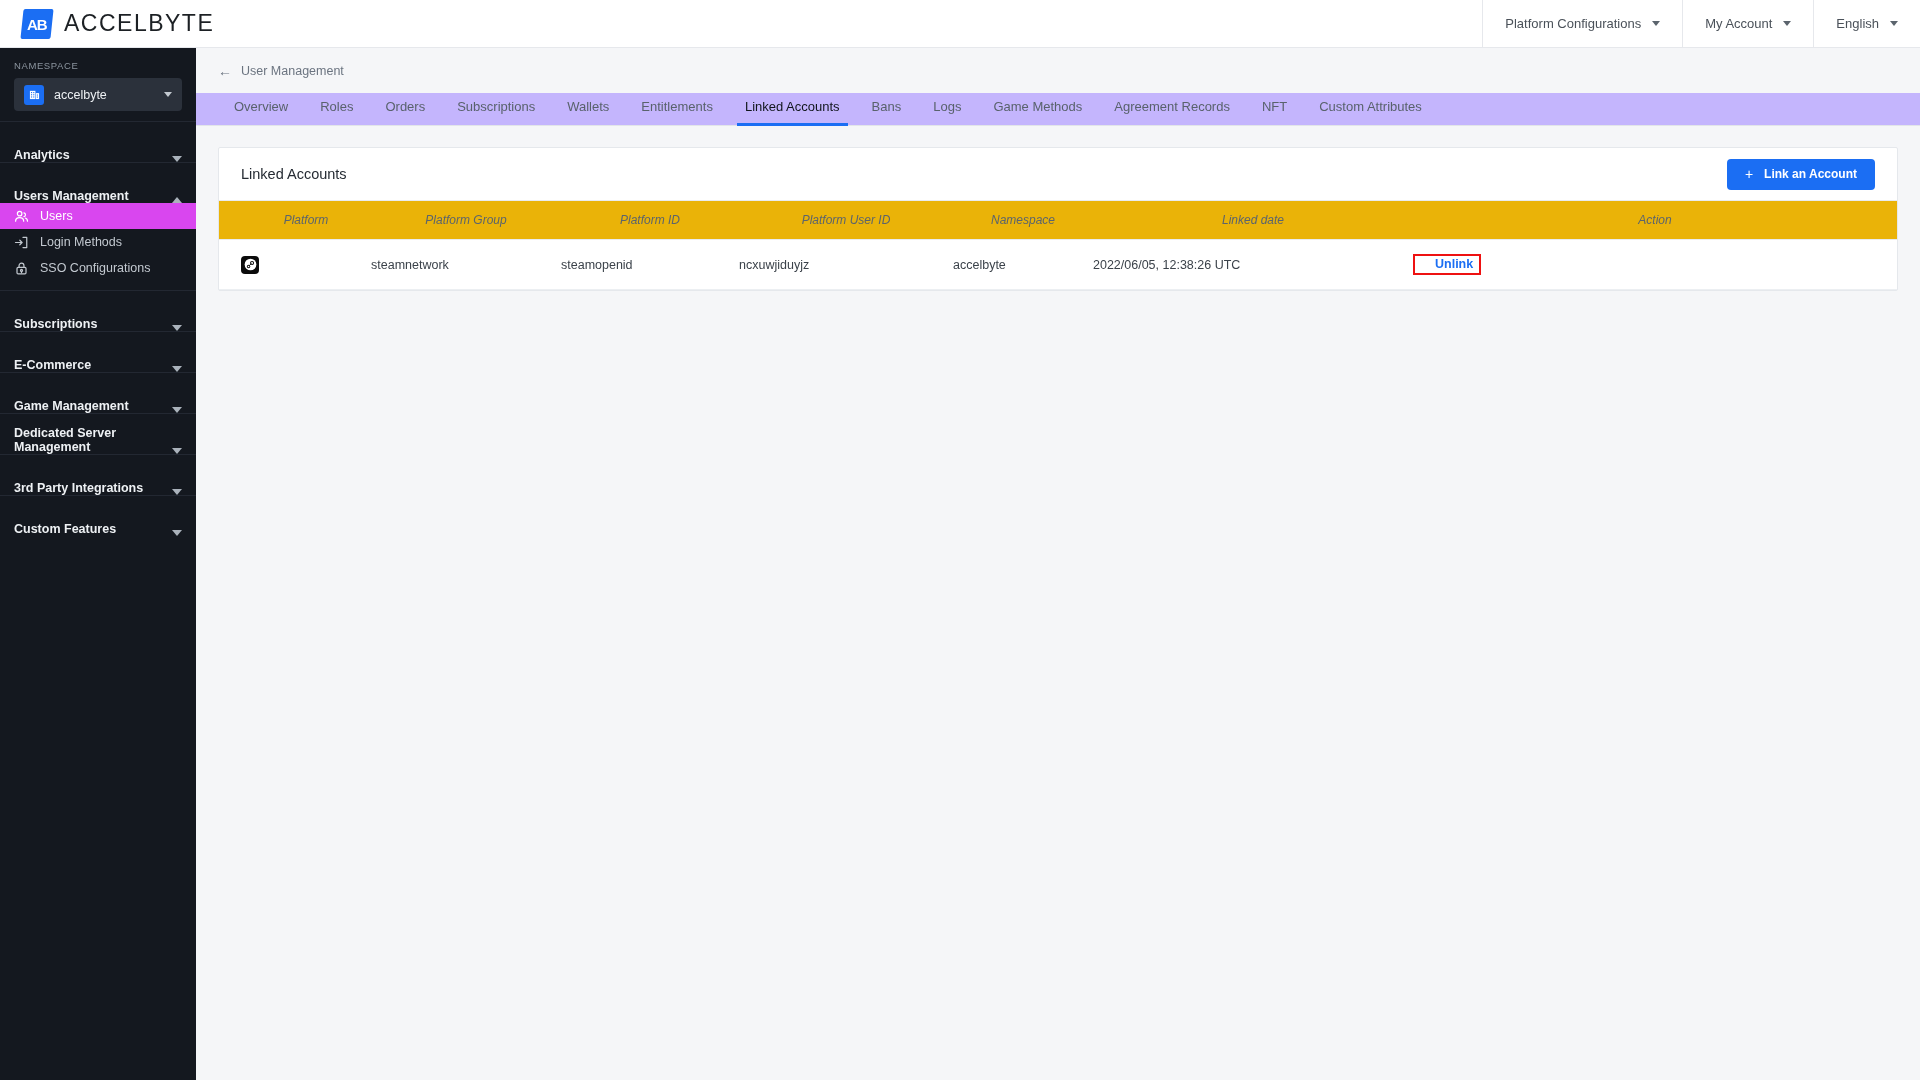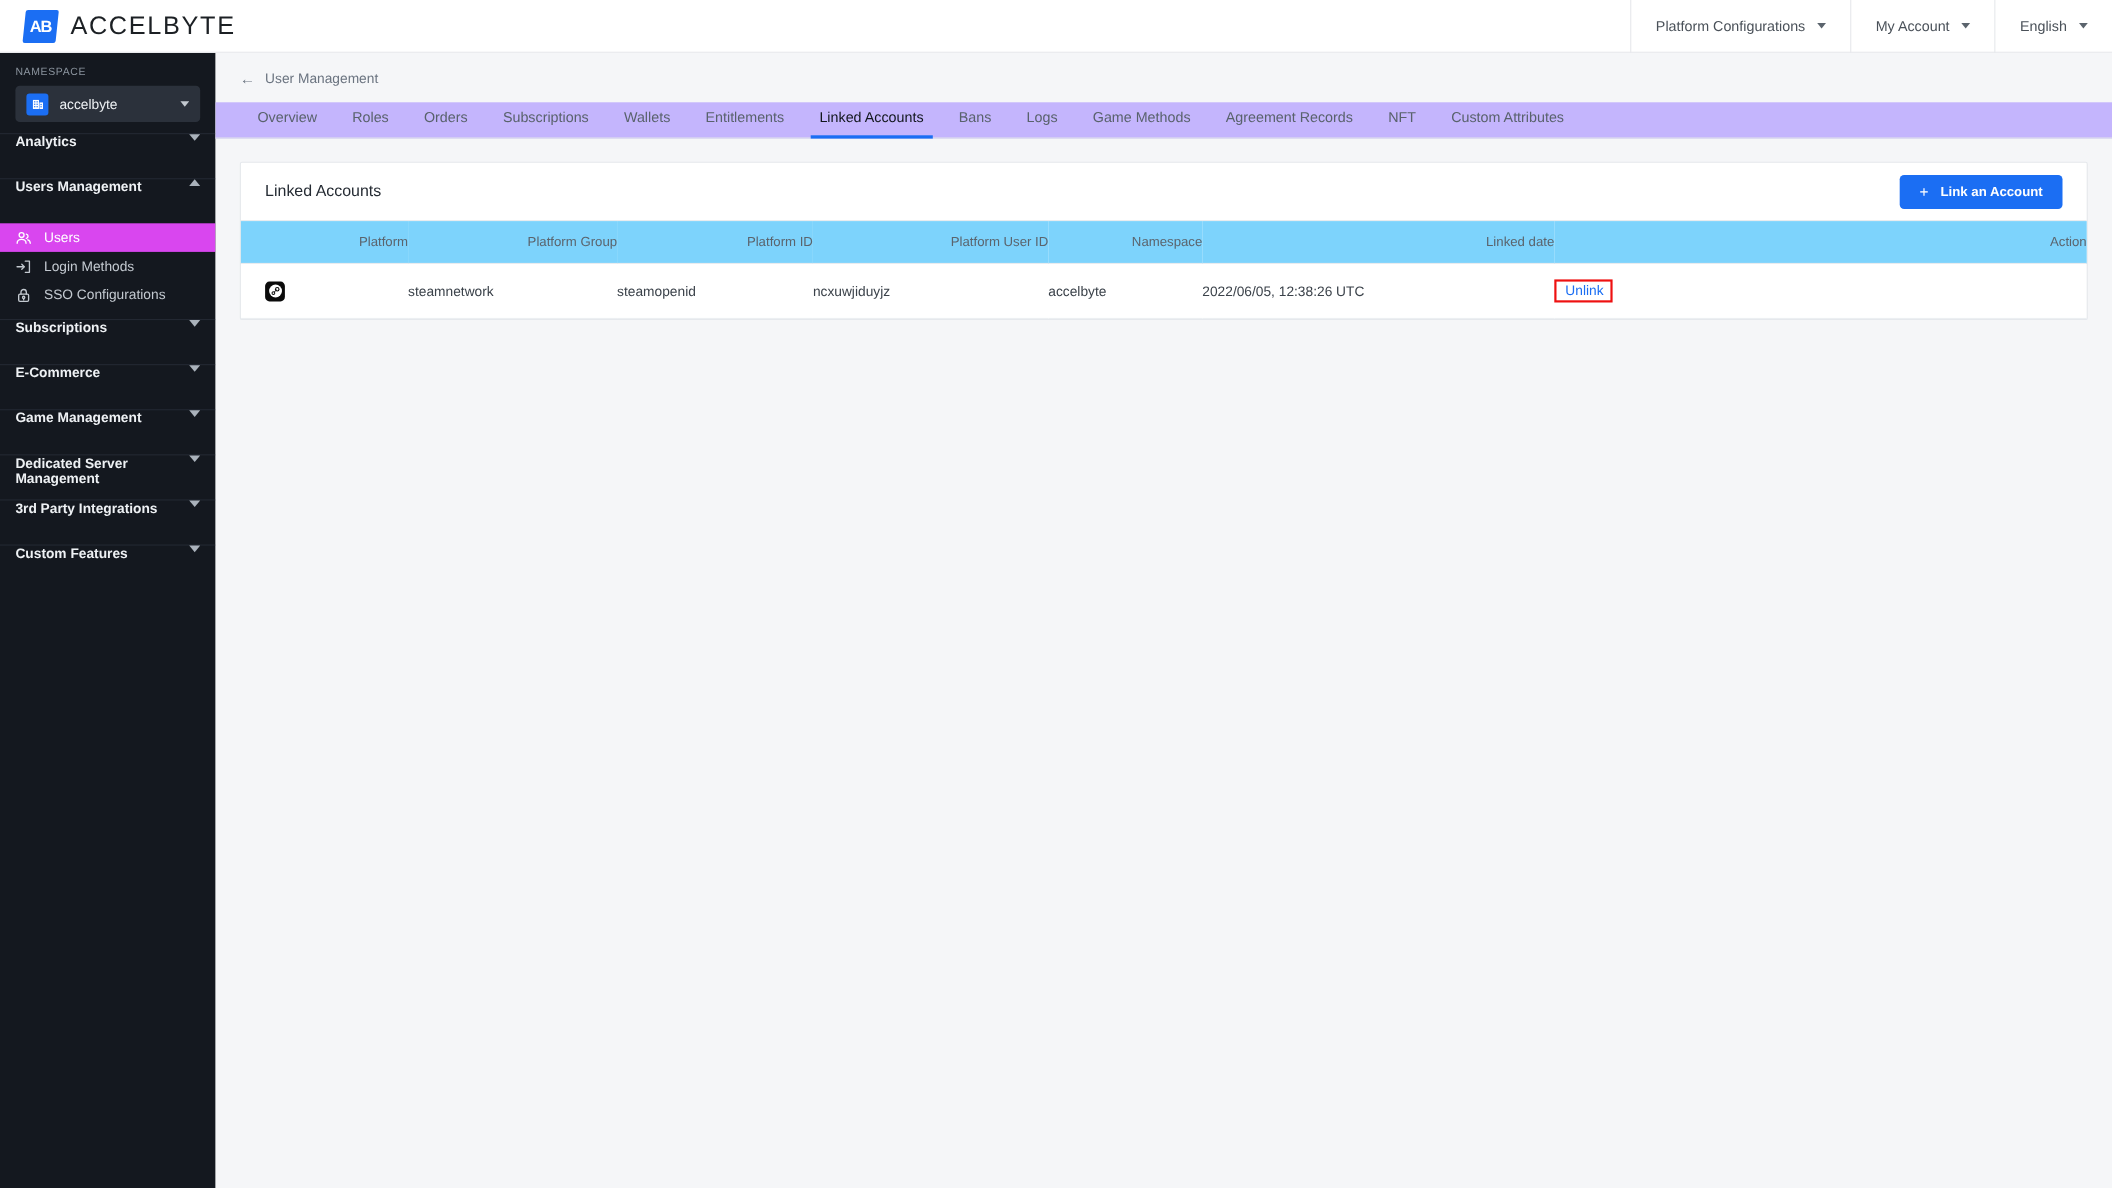--- a/index.html
+++ b/index.html
@@ -67,21 +67,21 @@
   }
   .ns-name { font-size: 12.5px; color: #eef1f4; flex: 1; }
   .ns-caret {
     width: 0; height: 0; border-left: 4px solid transparent;
     border-right: 4px solid transparent; border-top: 5px solid #c3c9d0;
   }
 
   .nav-group { border-top: 1px solid #232832; }
   .nav-group:first-of-type { border-top: 1px solid #232832; }
   .group-head {
-    height: 40px; display: flex; align-items: flex-start; padding: 0 14px;
+    height: 40px; display: flex; align-items: flex-end; padding: 0 14px;
     font-size: 12.5px; font-weight: bold; color: #eef1f4; cursor: pointer;
   }
   .group-head .gcaret {
     margin-left: auto;
     width: 0; height: 0; border-left: 5px solid transparent;
     border-right: 5px solid transparent; border-top: 6px solid #aab2bb;
   }
   .group-head .gcaret.up { border-top: none; border-bottom: 6px solid #aab2bb; }
   .nav-item {
     height: 26px; display: flex; align-items: center; gap: 11px;
@@ -129,40 +129,40 @@
   .btn-primary {
     margin-left: auto; background: #1b6ef3; color: #fff; border: none;
     height: 31px; border-radius: 4px; padding: 0 18px;
     font-size: 12px; font-weight: bold; font-family: inherit;
     display: flex; align-items: center; gap: 11px; cursor: pointer;
   }
   .btn-plus { font-size: 14px; font-weight: normal; line-height: 1; }
 
   table { width: 100%; border-collapse: collapse; }
   thead th {
-    background: #7dd3fc; text-align: right; font-size: 12px; font-weight: normal;
-    color: #5b646d; padding: 12px 0 12px 0; border-bottom: 1px solid #e9ecef;
+    background: #eab308; text-align: center; font-size: 12px; font-weight: normal;
+    color: #5b646d; padding: 12px 0 12px 0; border-bottom: 1px solid #e9ecef; font-style: italic;
   }
   tbody td {
     font-size: 12.5px; color: #3b424a; padding: 14px 0; border-bottom: 1px solid #eceff2;
     vertical-align: middle;
   }
   th.c1, td.c1 { width: 152px; padding-left: 22px; }
   th.c2, td.c2 { width: 190px; }
   th.c3, td.c3 { width: 178px; }
   th.c4, td.c4 { width: 214px; }
   th.c5, td.c5 { width: 140px; }
   th.c6, td.c6 { width: 320px; }
   th.c7, td.c7 { }
 
   .steam-badge {
     width: 18px; height: 18px; border-radius: 4px; background: #0b0b0b;
     display: flex; align-items: center; justify-content: center;
   }
-  .unlink-wrap { display: inline-block; border: 2px solid #ee1111; padding: 1px 6px 2px 8px; }
+  .unlink-wrap { display: inline-block; border: 2px solid #ee1111; padding: 1px 6px 2px 20px; font-weight: bold; }
   .unlink { color: #1b6ef3; font-size: 12.5px; cursor: pointer; }
 </style>
 </head>
 <body>
 
 <div class="topbar-ghost"></div>
 <div class="topbar">
   <div class="brand">
     <div class="brand-mark">
       <span>AB</span>

